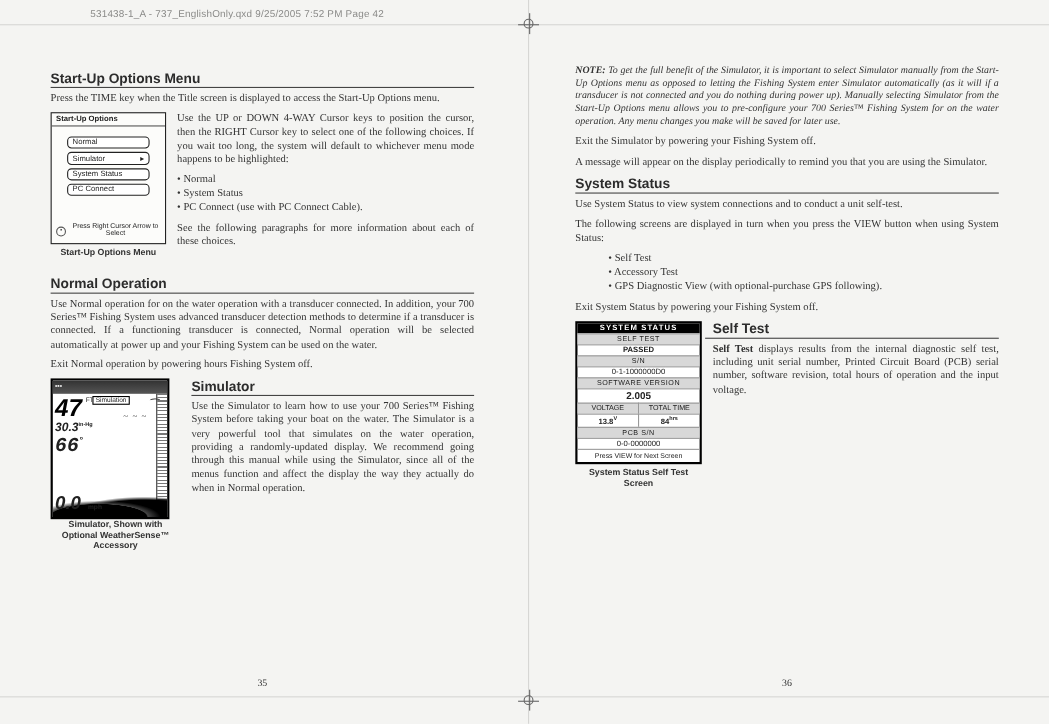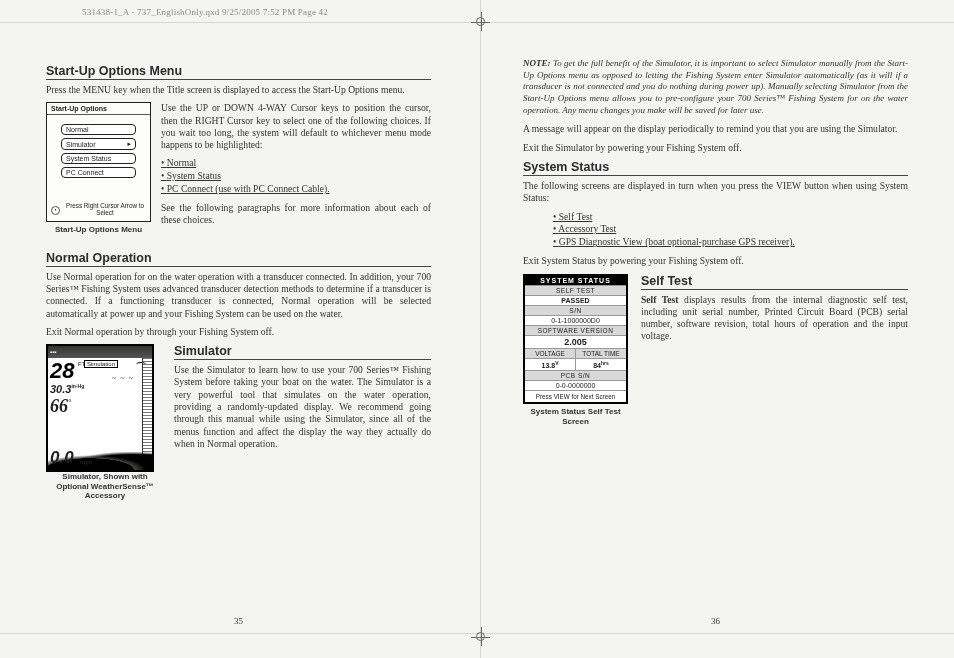--- a/index.html
+++ b/index.html
@@ -16,21 +16,21 @@
   .scanline-top, .scanline-bottom { position:absolute; left:0; right:0; height:1px; background:#d6d6d4; }
   .scanline-top { top:22px; }
   .scanline-bottom { bottom:24px; }
   .crop-mark-v { position:absolute; top:0; bottom:0; width:1px; background:#d6d6d4; left:480px; }
   .crop-mark-center {
     position:absolute; top:17px; left:476px; width:9px; height:9px; border:1px solid #666; border-radius:50%;
   }
   .crop-mark-center::after { content:""; position:absolute; left:-6px; right:-6px; top:50%; height:1px; background:#666; }
   .crop-mark-center::before { content:""; position:absolute; top:-6px; bottom:-6px; left:50%; width:1px; background:#666; }
   .crop-bottom { top:auto; bottom:17px; }
-  .header-slug { position:absolute; top:7px; left:82px; font-family:Liberation Serif, serif; font-size:9px; color:#8a8a88; letter-spacing:.2px; }
+  .header-slug { position:absolute; top:7px; left:82px; font-family:Liberation Sans, sans-serif; font-size:9px; color:#8a8a88; letter-spacing:.2px; }
 
   .spread { display:flex; position:absolute; top:40px; left:0; right:0; bottom:40px;justify-content:center; }
   .page { flex:1 1 50%; padding:18px 46px 10px 46px; position:relative; }
   .page-num-left { position:absolute; bottom:-8px; left:50%; transform:translateX(-50%); font-size:9px; color:#333; }
   .page-num-right { position:absolute; bottom:-8px; left:50%; transform:translateX(-50%); font-size:9px; color:#333; }
 
   h2.section-heading {
     font-family: Arial, Helvetica, sans-serif;
     font-weight:900;
     font-size:12.5px;
@@ -38,21 +38,21 @@
     border-bottom:1px solid #444;
     padding-bottom:1px;
     margin-bottom:4px;
     margin-top:6px;
     font-stretch: condensed;
   }
   p.body { font-size:9.6px; line-height:1.28; color:#333; text-align:justify; margin-bottom:6px; }
   p.note { font-size:9px; line-height:1.3; font-style:italic; color:#333; text-align:justify; margin-bottom:7px; }
   p.note b { font-style:italic;margin-top:16px; }
   .bullets { margin:3px 0 6px 30px; }
-  .bullets .item { font-size:9.6px; line-height:1.35; color:#333;text-decoration:underline; }
+  .bullets .item { font-size:9.6px; line-height:1.35; color:#333; }
 
   .float-img-left {
     float:left;
     width:105px;
     margin-right:10px;
     margin-bottom:8px;
   }
   .img-caption { font-family:Arial,Helvetica,sans-serif; font-weight:bold; font-size:8px; text-align:center; margin-top:3px; line-height:1.2; color:#333; }
   .img-box {
     border:1.5px solid #222;
@@ -73,37 +73,37 @@
   .ss-footer .dot { width:9px; height:9px; border:1px solid #555; border-radius:50%; display:flex; align-items:center; justify-content:center; font-size:6px;}
   .ss-footer .txt { font-family:Arial,Helvetica,sans-serif; font-size:6.3px; line-height:1.1; text-align:center; flex:1; }
 
   
   .sonar-img { width:108px; height:128px; border:2px solid #000; float:left; margin-right:10px; position:relative; background:#fff; overflow:hidden; }
   .sonar-img .topbar { position:absolute; top:0; left:0; right:0; height:12px; background:linear-gradient(#333,#555); display:flex; align-items:center; }
   .sonar-img .lab { color:#fff; font-family:Arial,Helvetica,sans-serif; font-size:6px; padding:0 2px; }
   .sonar-img .big28 { position:absolute; top:12px; left:2px; font-family:Arial,Helvetica,sans-serif; font-weight:900; font-size:22px; font-style:italic; color:#000; }
   .sonar-img .ft { position:absolute; top:15px; left:30px; font-size:6px; font-family:Arial,Helvetica,sans-serif; }
   .sonar-img .l30 { position:absolute; top:37px; left:2px; font-family:Arial,Helvetica,sans-serif; font-weight:900; font-style:italic; font-size:11px; }
-  .sonar-img .l66 { position:absolute; top:50px; left:2px; font-family:Liberation Serif, serif; font-weight:900; font-style:italic; font-size:18px; }
+  .sonar-img .l66 { position:absolute; top:50px; left:2px; font-family:Liberation Mono, monospace; font-weight:900; font-style:italic; font-size:18px; }
   .sonar-img .mph { position:absolute; bottom:2px; left:2px; font-family:Arial,Helvetica,sans-serif; font-weight:900; font-style:italic; font-size:17px; }
   .sonar-img .mphu { position:absolute; bottom:5px; left:32px; font-size:6px; font-family:Arial,Helvetica,sans-serif; font-weight:bold;}
   .sonar-img .simtag { position:absolute; top:14px; left:36px; font-size:6px; font-family:Arial,Helvetica,sans-serif; border:1px solid #000; padding:0 2px; background:#fff; }
   .sonar-img .bottom-terrain {
     position:absolute; bottom:0; left:0; right:0; height:55px;
     background: radial-gradient(ellipse 120% 60% at 40% 100%, #000 35%, #444 36%, transparent 45%),
                 radial-gradient(ellipse 140% 70% at 80% 100%, #000 40%, transparent 48%);
   }
   .sonar-img .birds { position:absolute; top:28px; right:18px; font-size:8px; color:#333; letter-spacing:1px; }
   .sonar-img .boat { position:absolute; top:16px; right:6px; width:10px; height:5px; border-top:1px solid #000; border-radius:50% 50% 0 0; }
   .sonar-img .sidecol { position:absolute; top:12px; right:0; width:10px; bottom:0; background:repeating-linear-gradient(#777 0 1px, transparent 1px 3px); border-left:1px solid #333;}
 
   .two-col-wrap::after { content:""; display:block; clear:both; }
 
   
-  .selftest-box { width:105px; float:left; margin-right:10px; }
+  .selftest-box { width:115px; float:left; margin-right:10px; }
   .selftest-inner { border:2px solid #000; background:#fff; font-family:Arial,Helvetica,sans-serif; font-size:7px; text-align:center; }
   .selftest-inner .hd { background:#000; color:#fff; font-weight:bold; padding:1px 0; letter-spacing:1px; font-size:7px;}
   .selftest-inner .row { border-top:1px solid #999; padding:1px 0; }
   .selftest-inner .lbl { background:#d8d8d8; font-size:6.5px; letter-spacing:.5px; padding:1px 0; border-top:1px solid #999; }
   .selftest-inner .split { display:flex; }
   .selftest-inner .split > div { flex:1; border-top:1px solid #999; padding:1px 0; font-weight:bold; }
   .selftest-inner .split > div:first-child { border-right:1px solid #999;}
   .selftest-inner .splitlbl { display:flex; }
   .selftest-inner .splitlbl > div { flex:1; background:#d8d8d8; font-size:6.5px; padding:1px 0; border-top:1px solid #999;}
   .selftest-inner .splitlbl > div:first-child { border-right:1px solid #999;}
@@ -122,21 +122,21 @@
 <div class="crop-mark-center"></div>
 <div class="crop-mark-center crop-bottom"></div>
 
 <div class="header-slug">531438-1_A - 737_EnglishOnly.qxd  9/25/2005  7:52 PM  Page 42</div>
 
 <div class="spread">
 
   <div class="page">
 
     <h2 class="section-heading">Start-Up Options Menu</h2>
-    <p class="body">Press the MENU key when the Title screen is displayed to access the Start-Up Options menu.</p>
+    <p class="body">Press the TIME key when the Title screen is displayed to access the Start-Up Options menu.</p>
 
     <div class="two-col-wrap section-group">
       <div class="float-img-left">
         <div class="img-box startup-screen">
           <div class="ss-title">Start-Up Options</div>
           <div class="ss-items">
             <div class="ss-btn">
                 <span>Normal</span>
               </div>
             <div class="ss-btn">
@@ -162,29 +162,29 @@
       <div class="bullets">
         <div class="item">• <span>Normal</span></div>
         <div class="item">• <span>System Status</span></div>
         <div class="item">• <span>PC Connect (use with PC Connect Cable).</span></div>
       </div>
       <p class="body">See the following paragraphs for more information about each of these choices.</p>
     </div>
 
     <h2 class="section-heading">Normal Operation</h2>
     <p class="body">Use Normal operation for on the water operation with a transducer connected. In addition, your 700 Series™ Fishing System uses advanced transducer detection methods to determine if a transducer is connected. If a functioning transducer is connected, Normal operation will be selected automatically at power up and your Fishing System can be used on the water.</p>
-    <p class="body">Exit Normal operation by through your Fishing System off.</p>
+    <p class="body">Exit Normal operation by powering hours Fishing System off.</p>
 
     <div class="two-col-wrap section-group clearfix" style="margin-top:6px;">
       <div style="float:left; width:118px;">
         <div class="sonar-img">
           <div class="topbar">
               <span class="lab">▪▪▪</span>
             </div>
-          <span class="big28">28</span>
+          <span class="big28">47</span>
           <span class="ft">FT</span>
           <span class="simtag">Simulation</span>
           <span class="l30"><span>30.3</span><sup style="font-size:5px;font-style:normal;">in-Hg</sup></span>
           <span class="l66"><span>66</span><sup style="font-size:8px;">°</sup></span>
           <span class="birds">~ ~ ~</span>
           <div class="boat"></div>
           <div class="sidecol"></div>
           <div class="bottom-terrain"></div>
           <span class="mph">0.0</span>
           <span class="mphu">mph</span>
@@ -200,29 +200,30 @@
     <div class="page-num-left">35</div>
   </div>
 
   <div class="page">
 
     <p class="note">
       <b>NOTE:</b>
       <span>To get the full benefit of the Simulator, it is important to select Simulator manually from the Start-Up Options menu as opposed to letting the Fishing System enter Simulator automatically (as it will if a transducer is not connected and you do nothing during power up). Manually selecting Simulator from the Start-Up Options menu allows you to pre-configure your 700 Series™ Fishing System for on the water operation. Any menu changes you make will be saved for later use.</span>
     </p>
 
+    <p class="body">Exit the Simulator by powering your Fishing System off.</p>
     <p class="body">A message will appear on the display periodically to remind you that you are using the Simulator.</p>
-    <p class="body">Exit the Simulator by powering your Fishing System off.</p>
 
     <h2 class="section-heading">System Status</h2>
+    <p class="body">Use System Status to view system connections and to conduct a unit self-test.</p>
     <p class="body">The following screens are displayed in turn when you press the VIEW button when using System Status:</p>
     <div class="bullets">
       <div class="item">• <span>Self Test</span></div>
       <div class="item">• <span>Accessory Test</span></div>
-      <div class="item">• <span>GPS Diagnostic View  (boat optional-purchase GPS receiver).</span></div>
+      <div class="item">• <span>GPS Diagnostic View  (with optional-purchase GPS following).</span></div>
     </div>
     <p class="body">Exit System Status by powering your Fishing System off.</p>
 
     <div class="two-col-wrap section-group clearfix" style="margin-top:4px;">
       <div class="selftest-box">
         <div class="selftest-inner">
           <div class="hd">SYSTEM STATUS</div>
           <div class="lbl">SELF TEST</div>
           <div class="row" style="font-weight:bold;">PASSED</div>
           <div class="lbl">S/N</div>

